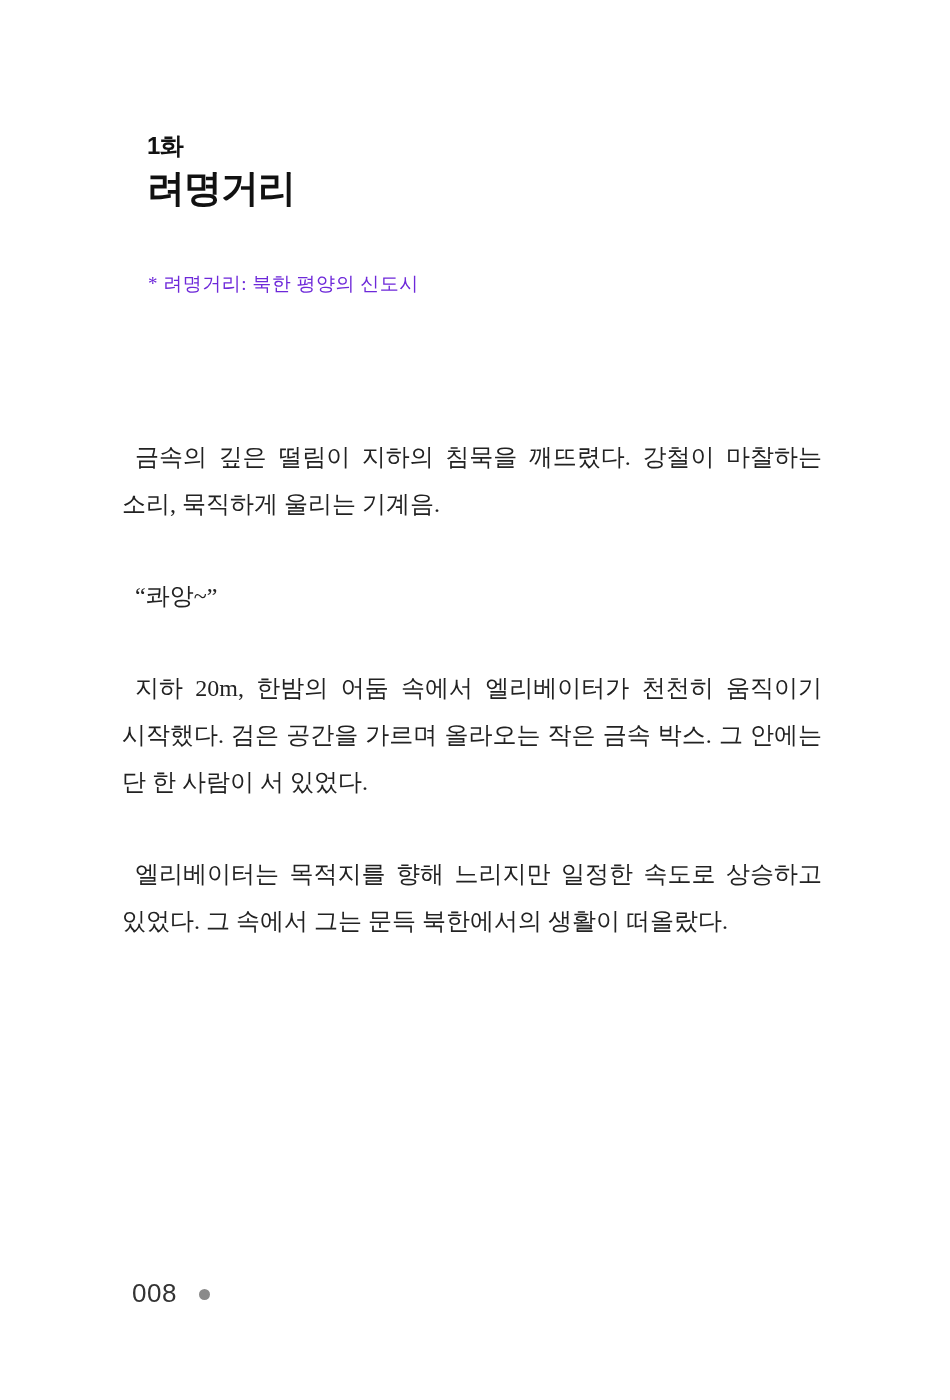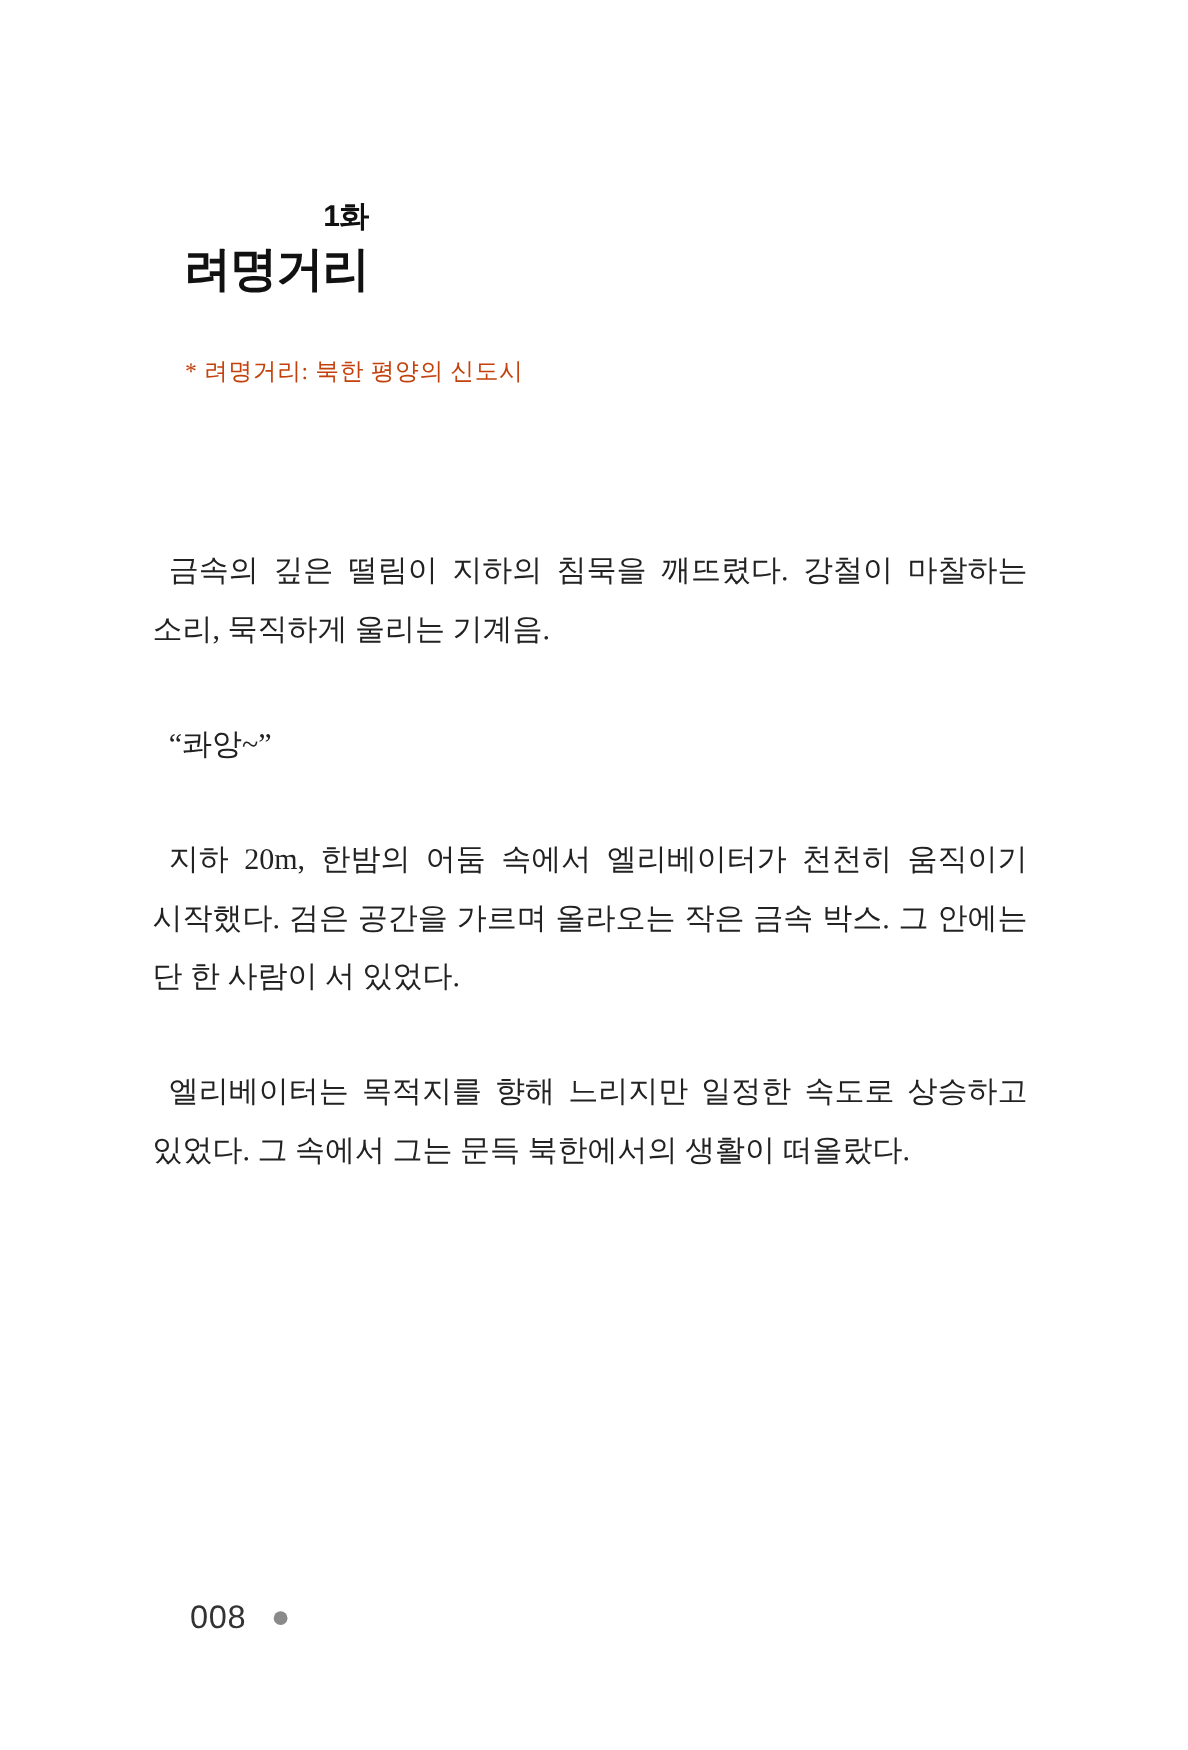--- a/index.html
+++ b/index.html
@@ -10,23 +10,22 @@
   .page {
     position: relative;
     width: 950px;
     height: 1400px;
     background: #ffffff;
     overflow: hidden;
     font-family: "Liberation Serif", "DejaVu Serif", serif;
   }
   .chapter-head {
     position: absolute;
-    top: 162px;
+    top: 134px;
     left: 147px;
-    text-align: right;
   }
   .chapter-label {
     font-family: "Liberation Sans", "DejaVu Sans", sans-serif;
     font-weight: 700;
     font-size: 24px;
     line-height: 1.0;
     color: #111111;
     letter-spacing: -0.5px;
   }
   .page-title {
@@ -37,23 +36,22 @@
     line-height: 1.0;
     color: #111111;
     letter-spacing: -1px;
   }
   .footnote {
     position: absolute;
     top: 272px;
     left: 148px;
     font-size: 19px;
     line-height: 1.3;
-    color: #c2410c;
+    color: #6d28d9;
     letter-spacing: 0.5px;
-    margin-top: 14px;
   }
   .body-text {
     position: absolute;
     top: 434px;
     left: 122px;
     width: 700px;
     font-size: 24px;
     line-height: 47px;
     color: #222222;
     text-align: justify;
@@ -66,21 +64,20 @@
   .body-text p:last-child {
     margin-bottom: 0;
   }
   .page-footer {
     position: absolute;
     top: 1278px;
     left: 132px;
     display: flex;
     align-items: center;
     gap: 0;
-    margin-left: 20px;
   }
   .page-number {
     font-family: "Liberation Sans", "DejaVu Sans", sans-serif;
     font-size: 26px;
     font-weight: 400;
     color: #333333;
     letter-spacing: 0.5px;
   }
   .footer-bullet {
     width: 11px;

